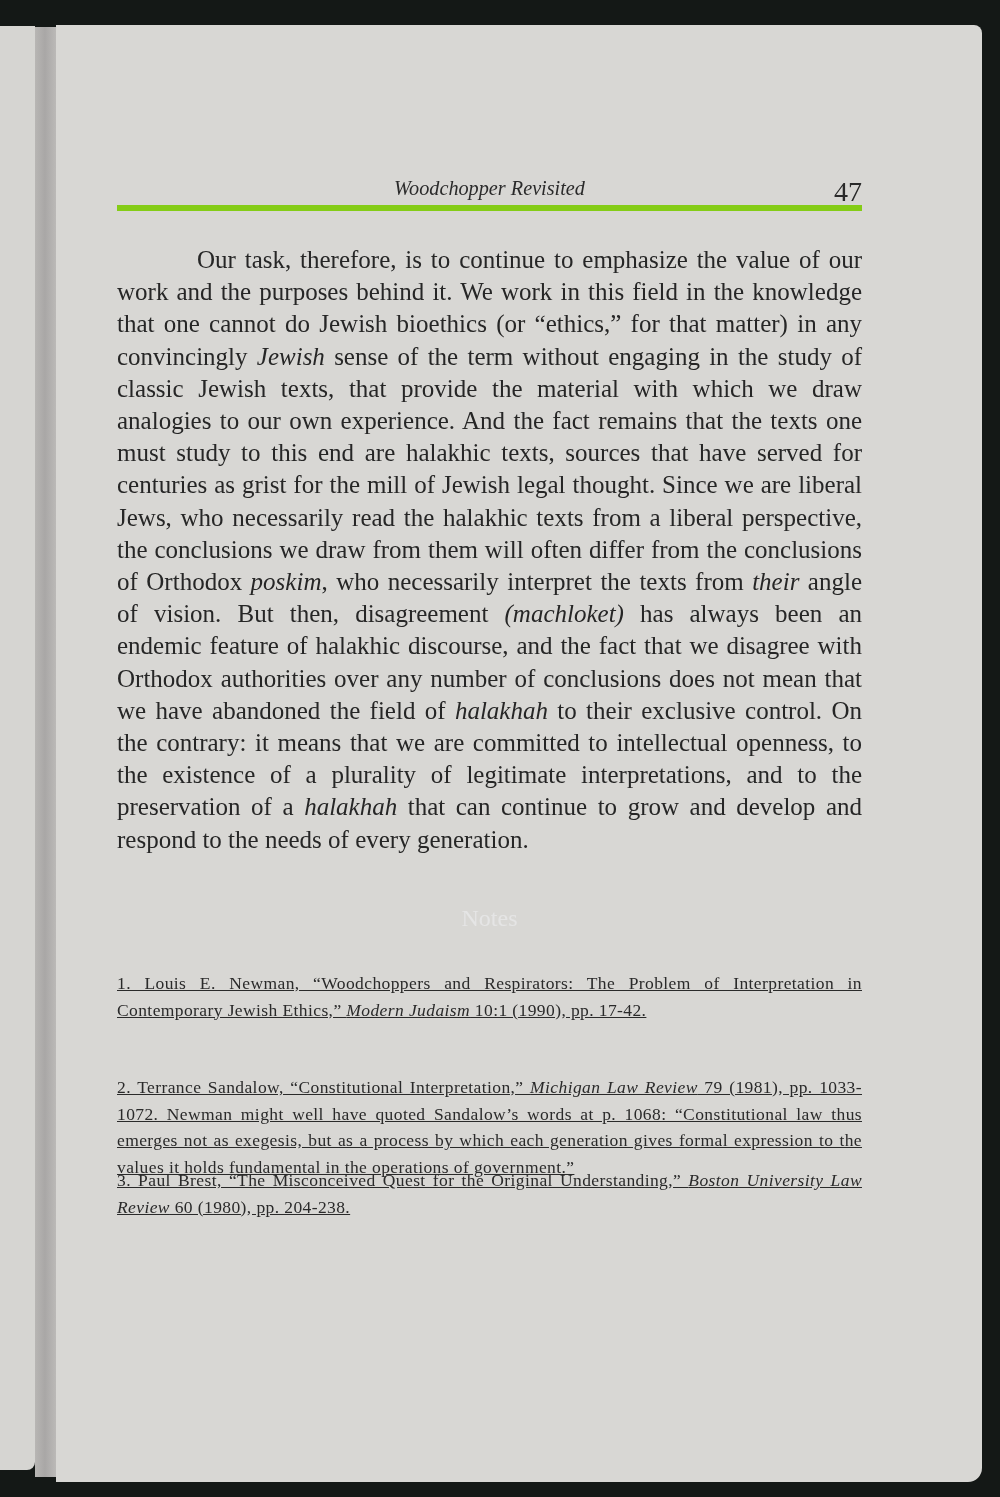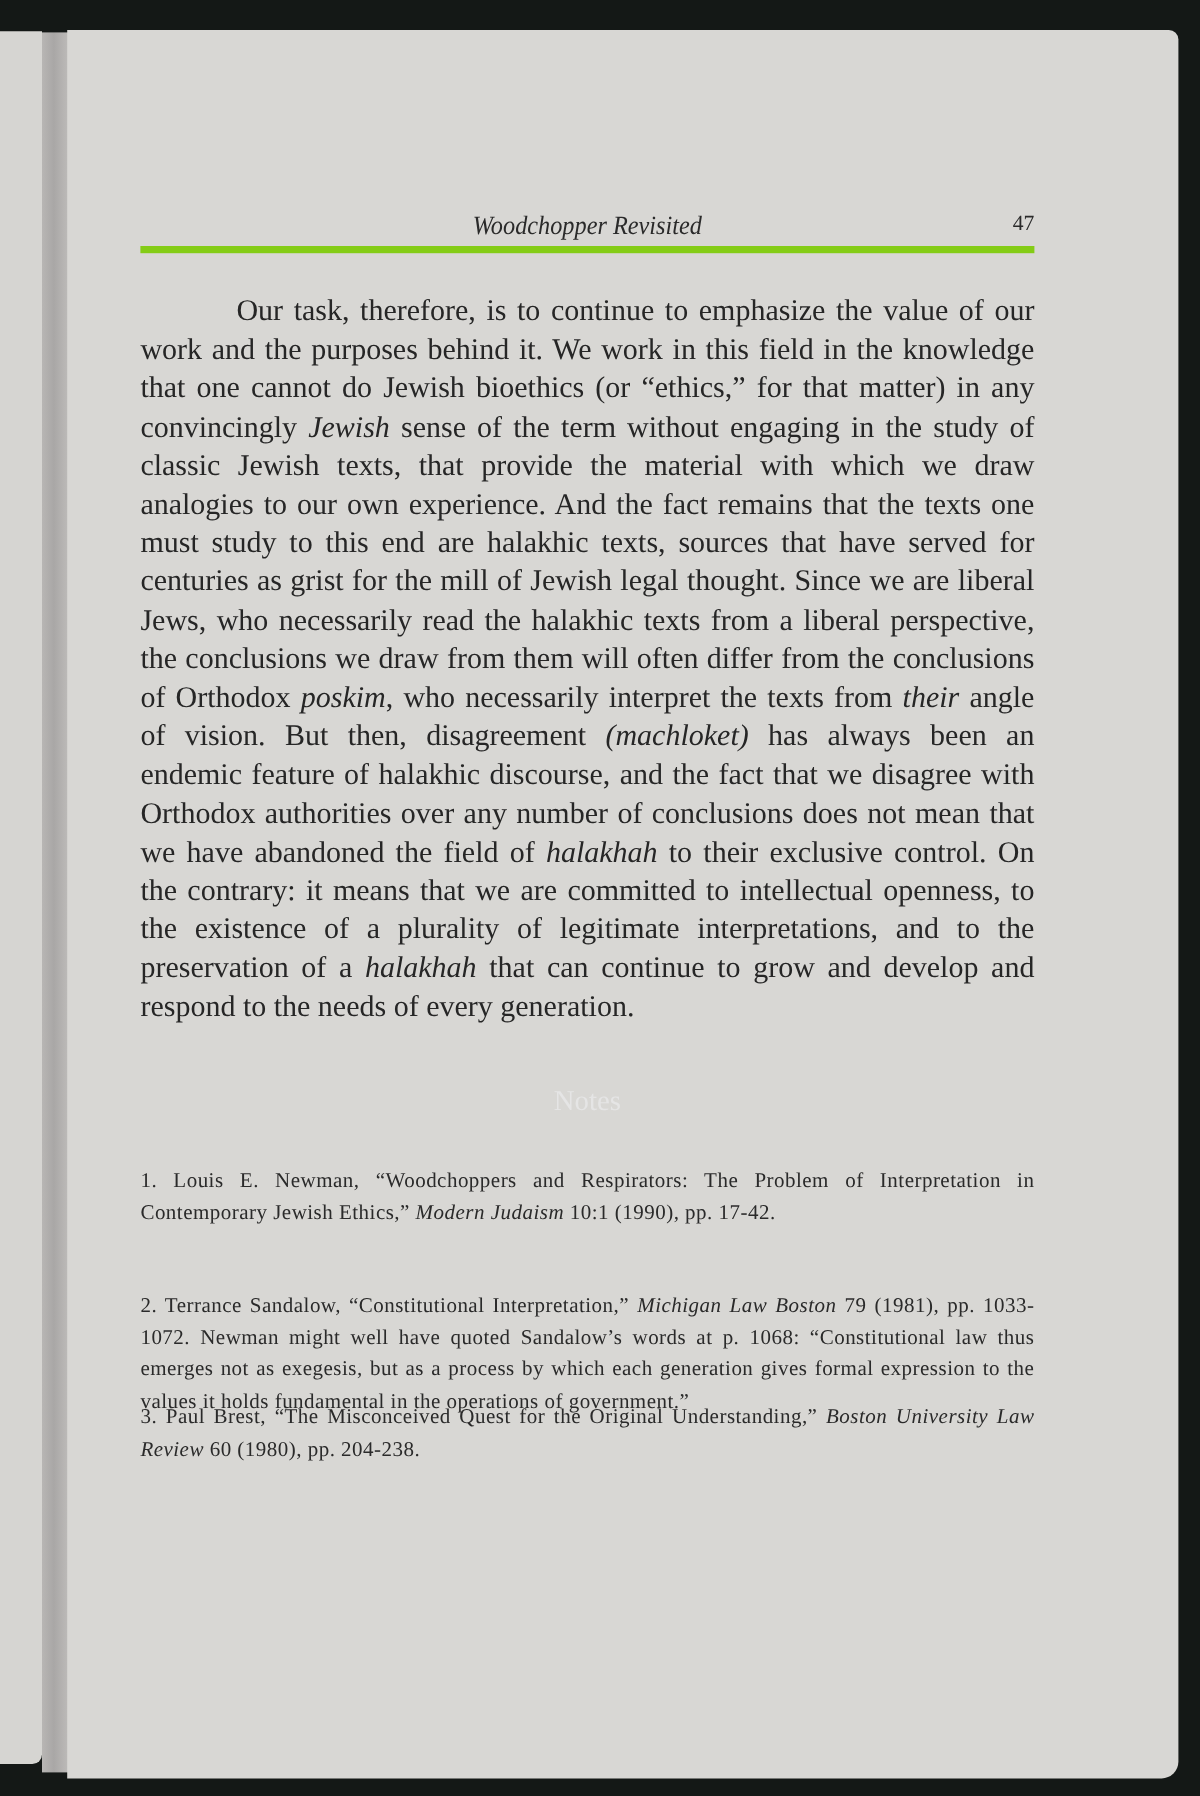--- a/index.html
+++ b/index.html
@@ -23,42 +23,42 @@
   .running-head {
     position: absolute; left: 117px; top: 175px; width: 745px; height: 30px;
     border-bottom: 6px solid #84cc16;
   }
   .running-title {
     position: absolute; left: 0; right: 0; text-align: center; top: 0;
     font-style: italic; font-size: 22px; color: #2a2a2a;
     transform: scaleX(0.92);
   }
   .page-number {
-    position: absolute; right: 0; top: 1px; font-size: 18px; color: #2a2a2a;
+    position: absolute; right: 0; top: 1px; font-size: 28px; color: #2a2a2a;
   }
   .body-text {
     position: absolute; left: 117px; top: 234px; width: 745px;
     font-size: 25px; line-height: 32.2px; color: #262626;
     text-align: justify;
     margin-top: 10px;
   }
   .body-text p { margin: 0; text-indent: 80px; }
   .notes-heading {
     position: absolute; left: 117px; top: 905px; width: 745px;
     text-align: center; font-size: 24px; color: #e5e5e5;
   }
   .note {
     position: absolute; left: 117px; width: 745px;
     font-size: 17.5px; line-height: 26.5px; color: #2a2a2a;
     text-align: justify; letter-spacing: 0.4px;
   }
   .note.n1 { top: 970px; }
   .note.n2 { top: 1074px; }
   .note.n3 { top: 1167px; }
-  .note p { margin: 0; }
+  .note p { margin: 0; text-decoration: underline; }
   i { font-style: italic; }
 </style>
 </head>
 <body>
 
 <div class="prev-page"></div>
 <div class="gutter"></div>
 
 <div class="page"></div>
 
@@ -70,17 +70,17 @@
 <div class="body-text">
   <p>Our task, therefore, is to continue to emphasize the value of our work and the purposes behind it. We work in this field in the knowledge that one cannot do Jewish bioethics (or “ethics,” for that matter) in any convincingly <i>Jewish</i> sense of the term without engaging in the study of classic Jewish texts, that provide the material with which we draw analogies to our own experience. And the fact remains that the texts one must study to this end are halakhic texts, sources that have served for centuries as grist for the mill of Jewish legal thought. Since we are liberal Jews, who necessarily read the halakhic texts from a liberal perspective, the conclusions we draw from them will often differ from the conclusions of Orthodox <i>poskim</i>, who necessarily interpret the texts from <i>their</i> angle of vision. But then, disagreement <i>(machloket)</i> has always been an endemic feature of halakhic discourse, and the fact that we disagree with Orthodox authorities over any number of conclusions does not mean that we have abandoned the field of <i>halakhah</i> to their exclusive control. On the contrary: it means that we are committed to intellectual openness, to the existence of a plurality of legitimate interpretations, and to the preservation of a <i>halakhah</i> that can continue to grow and develop and respond to the needs of every generation.</p>
 </div>
 
 <div class="notes-heading">Notes</div>
 
 <div class="note n1">
   <p>1. Louis E. Newman, “Woodchoppers and Respirators: The Problem of Interpretation in Contemporary Jewish Ethics,” <i>Modern Judaism</i> 10:1 (1990), pp. 17-42.</p>
 </div>
 <div class="note n2">
-  <p>2. Terrance Sandalow, “Constitutional Interpretation,” <i>Michigan Law Boston</i> 79 (1981), pp. 1033-1072. Newman might well have quoted Sandalow’s words at p. 1068: “Constitutional law thus emerges not as exegesis, but as a process by which each generation gives formal expression to the values it holds fundamental in the operations of government.”</p>
+  <p>2. Terrance Sandalow, “Constitutional Interpretation,” <i>Michigan Law Review</i> 79 (1981), pp. 1033-1072. Newman might well have quoted Sandalow’s words at p. 1068: “Constitutional law thus emerges not as exegesis, but as a process by which each generation gives formal expression to the values it holds fundamental in the operations of government.”</p>
 </div>
 <div class="note n3">
   <p>3. Paul Brest, “The Misconceived Quest for the Original Understanding,” <i>Boston University Law Review</i> 60 (1980), pp. 204-238.</p>
 </div>
 
 </body></html>

